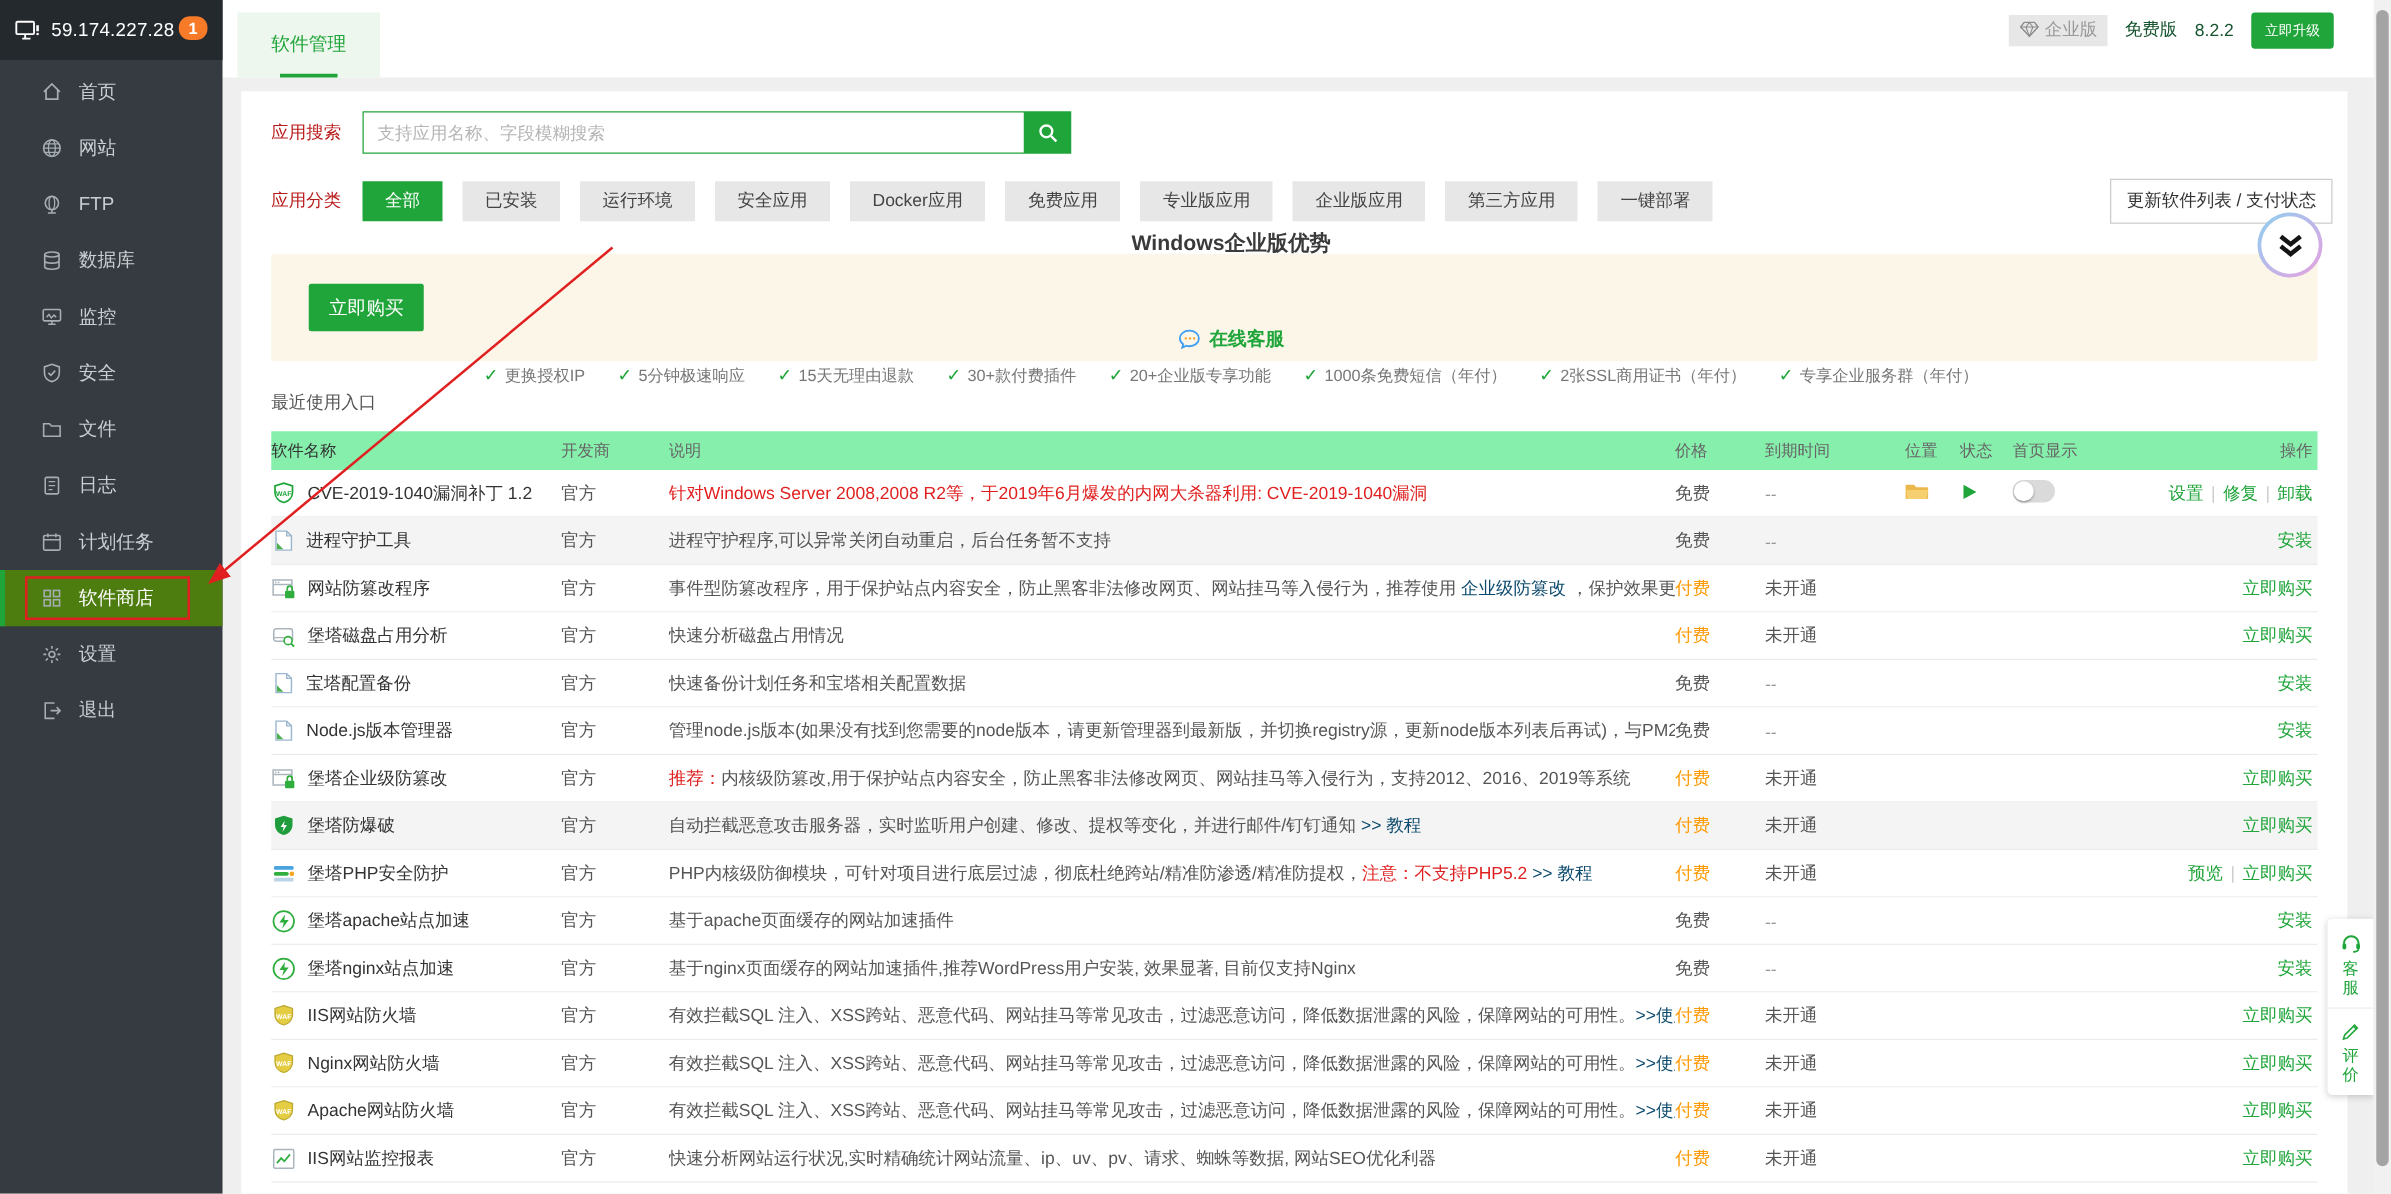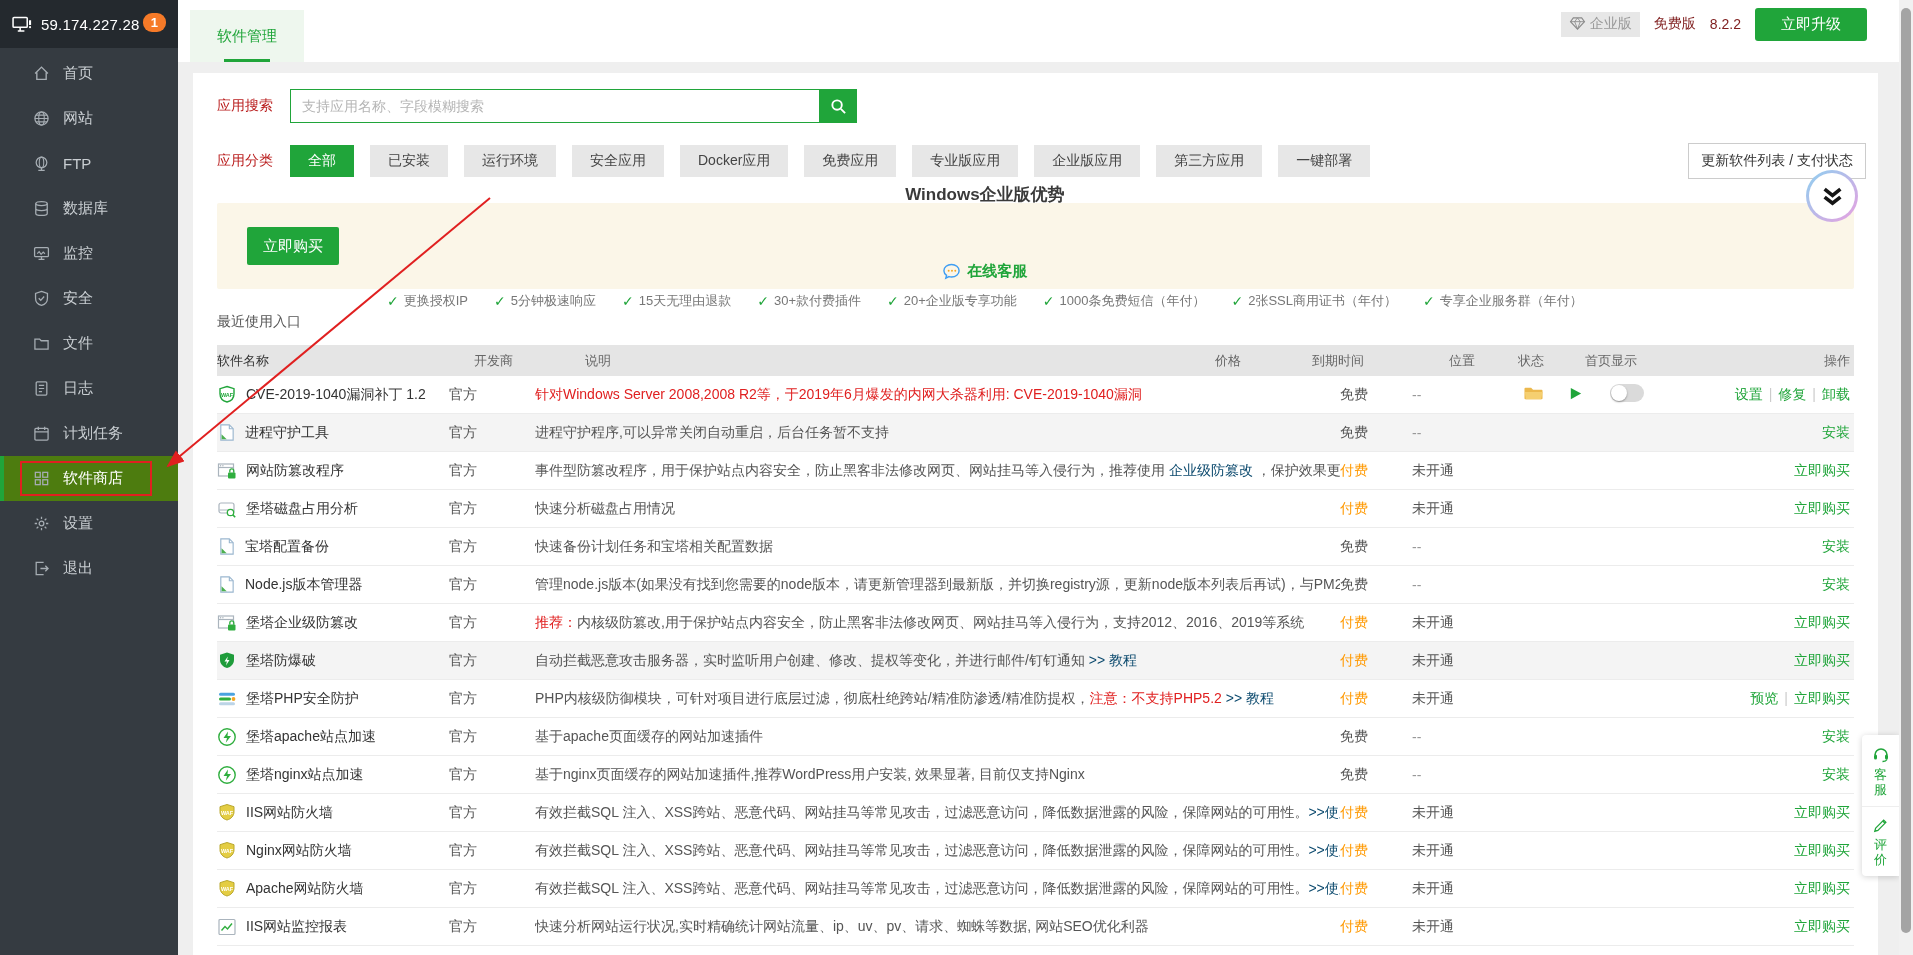--- a/index.html
+++ b/index.html
@@ -19,22 +19,22 @@
   .side-item.active::before { content:""; position:absolute; left:0; top:0; bottom:0; width:4px; background:#20a53a; }
   .annotation-box { position:absolute; left:20px; top:5px; width:132px; height:35px; border:2px solid #e02020; pointer-events:none; }
 
   
   .main { position:absolute; left:178px; top:0; right:0; height:955px; }
   .topbar { height:62px; background:#fff; position:relative; }
   .tab { position:absolute; left:12px; top:10px; height:52px; line-height:52px; padding:0 27px; background:#eef7ee; color:#20a53a; font-size:15px; cursor:pointer; }
   .tab::after { content:""; position:absolute; bottom:0; left:50%; transform:translateX(-50%); width:46px; height:3px; background:#20a53a; }
   .topbar-right { position:absolute; right:46px; top:0; height:48px; display:flex; align-items:center; gap:14px; }
   .edition-badge { display:inline-flex; align-items:center; gap:4px; background:#e7e7e7; color:#999; padding:3px 8px 4px; font-size:14px; }
-  .version-type, .version-num { font-size:14px; color:#7f1d1d; }
-  .upgrade-btn { background:#20a53a; color:#fff; font-size:15px; padding:7px 26px; border-radius:3px; cursor:pointer; border:none; }
+  .version-type, .version-num { font-size:14px; color:#14532d; }
+  .upgrade-btn { background:#20a53a; color:#fff; font-size:11px; padding:7px 11px; border-radius:3px; cursor:pointer; border:none; }
 
   .card { position:absolute; left:15px; right:35px; top:73px; bottom:0; background:#fff; padding:16px 24px 0; }
 
   .form-row { display:flex; align-items:center; }
   .form-label { width:73px; font-size:14px; color:#b91c1c; flex:none; }
   .search-wrap { display:flex; }
   .search-input { width:530px; height:34px; border:1px solid #20a53a; padding:0 11px; font-size:14px; color:#333; outline:none; }
   .search-input::placeholder { color:#b5b5b5; }
   .search-btn { width:37px; height:34px; background:#20a53a; display:flex; align-items:center; justify-content:center; cursor:pointer; border:none; }
 
@@ -52,21 +52,21 @@
   .online-service { display:flex; align-items:center; gap:6px; color:#20a53a; font-weight:bold; font-size:15px; cursor:pointer; }
   .features { display:flex; gap:26px; margin-top:11px; white-space:nowrap; }
   .feature { font-size:13px; color:#777; display:flex; gap:5px; align-items:center; }
   .feature .check { color:#20a53a; font-weight:bold; font-size:14px; }
 
   .recent-title { margin-top:24px; font-size:14px; color:#555; }
 
   
   .tbl { margin-top:14px; }
   .tr { display:flex; align-items:center; height:38px; border-bottom:1px solid #ececec; font-size:14px; color:#555; background:#fff; }
-  .tr.head { height:31px; background:#e5e5e5; color:#666; border-bottom:none; font-size:13px;gap:25px; }
+  .tr.head { height:31px; background:#86efac; color:#666; border-bottom:none; font-size:13px; }
   .tr.shaded { background:#f4f4f4; }
   .c { padding-right:10px; white-space:nowrap; overflow:hidden; }
   .c0 { width:232px; display:flex; align-items:center; gap:9px; color:#333; flex:none; }
   .c1 { width:86px; flex:none; }
   .c2 { flex:1; min-width:0; }
   .c3 { width:72px; flex:none; }
   .c4 { width:112px; flex:none; }
   .c5 { width:44px; flex:none; }
   .c6 { width:42px; flex:none; }
   .c7 { width:94px; flex:none; }

